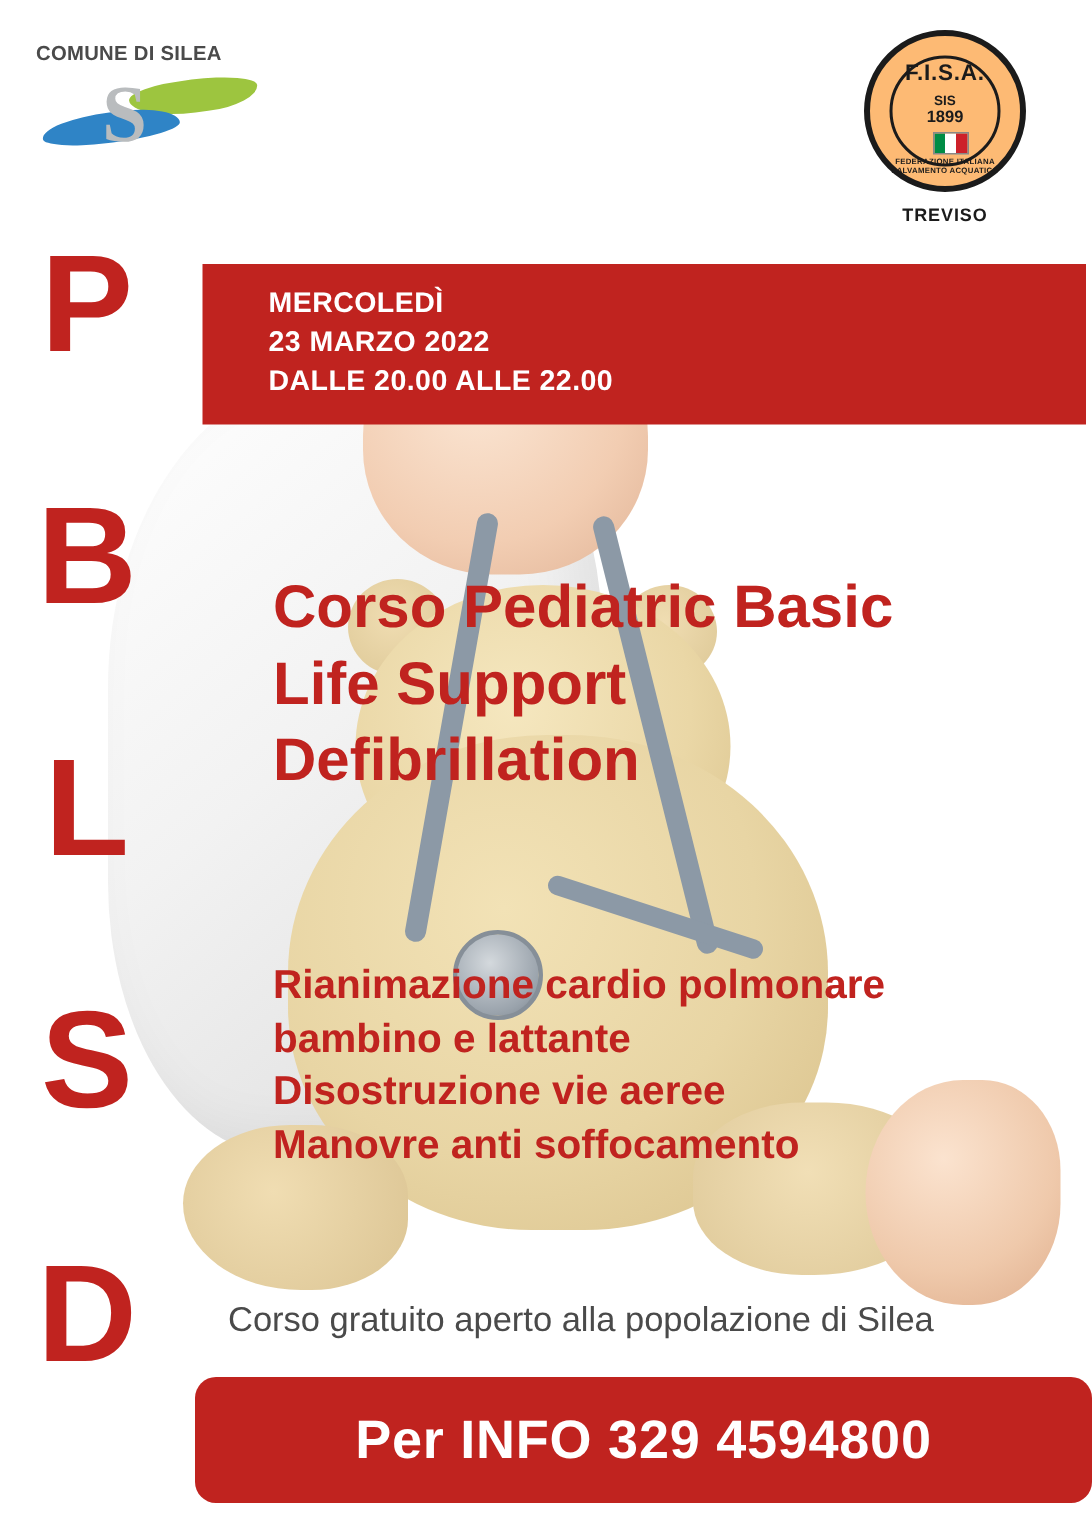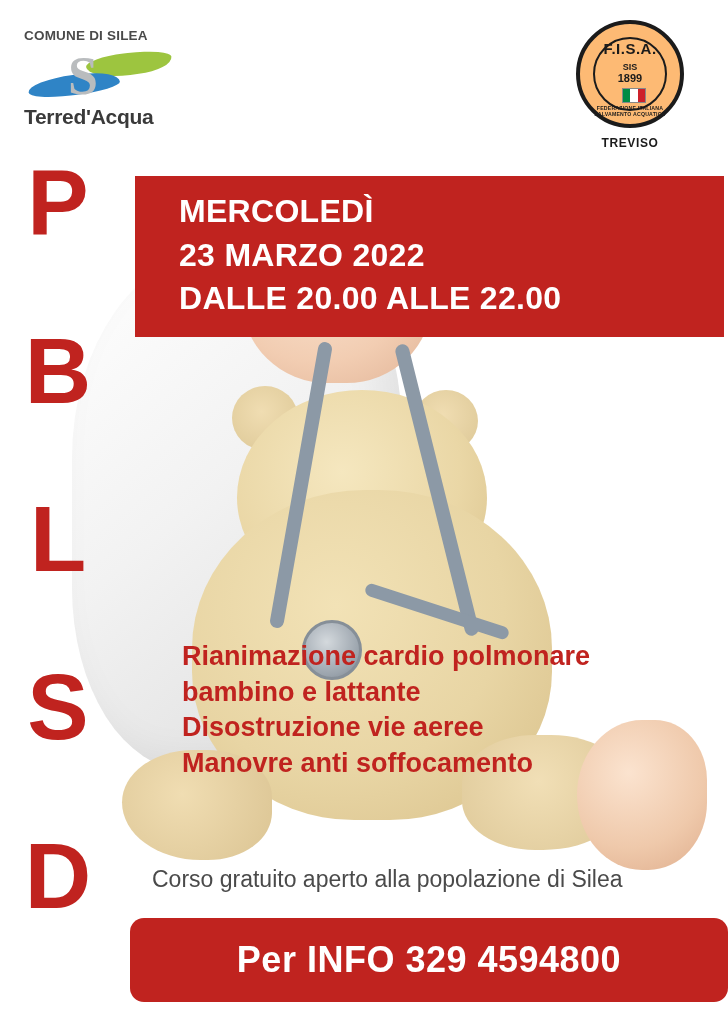--- a/index.html
+++ b/index.html
@@ -335,21 +335,21 @@
     left: 135px;
     top: 176px;
     width: 589px;
     background: #c0231f;
     padding: 14px 0 16px 44px;
     box-sizing: border-box;
     z-index: 3;
   }
   .date-line {
     color: #ffffff;
-    font-size: 32px;
+    font-size: 19px;
     font-weight: bold;
     line-height: 1.36;
     letter-spacing: 0.3px;
   }
 
   
   .venue {
     position: absolute;
     left: 288px;
     top: 320px;
@@ -424,21 +424,20 @@
 
 <div class="poster">
 
   <div class="logo-comune">
     <div class="logo-comune-top">COMUNE DI SILEA</div>
     <div class="logo-swoosh">
       <div class="green"></div>
       <div class="blue"></div>
       <div class="sgray">S</div>
     </div>
-    <div class="logo-comune-bottom">Terred'Acqua</div>
   </div>
 
   <div class="logo-fisa">
     <div class="fisa-badge">
       <div class="inner-ring"></div>
       <div class="fisa-name">F.I.S.A.</div>
       <div class="sis">SIS</div>
       <div class="year">1899</div>
       <div class="flag"></div>
       <div class="arc-text">FEDERAZIONE ITALIANA SALVAMENTO ACQUATICO</div>
@@ -472,20 +471,25 @@
     <div class="vletter">P</div>
   </div>
 
   <div class="date-banner">
     <div class="date-line">MERCOLEDÌ</div>
     <div class="date-line">23 MARZO 2022</div>
     <div class="date-line">DALLE 20.00 ALLE 22.00</div>
   </div>
 
 
+  <div class="course-title">
+    <div>Corso Pediatric Basic</div>
+    <div>Life Support</div>
+    <div>Defibrillation</div>
+  </div>
 
   <div class="course-sub">
     <div>Rianimazione cardio polmonare</div>
     <div>bambino e lattante</div>
     <div>Disostruzione vie aeree</div>
     <div>Manovre anti soffocamento</div>
   </div>
 
   <div class="free-note">Corso gratuito aperto alla popolazione di Silea</div>
 

